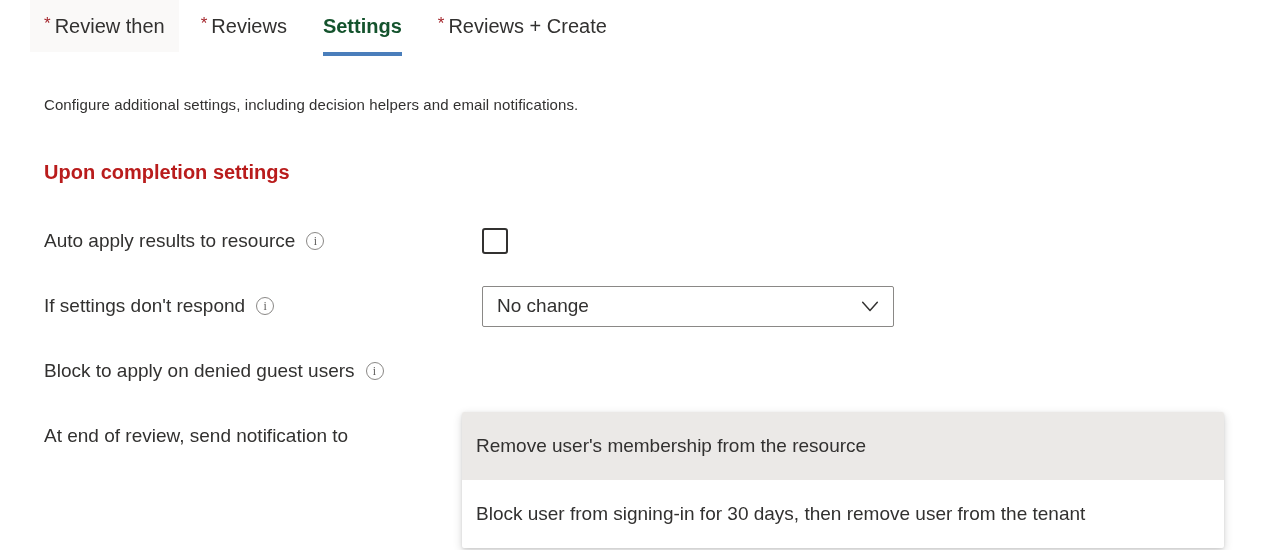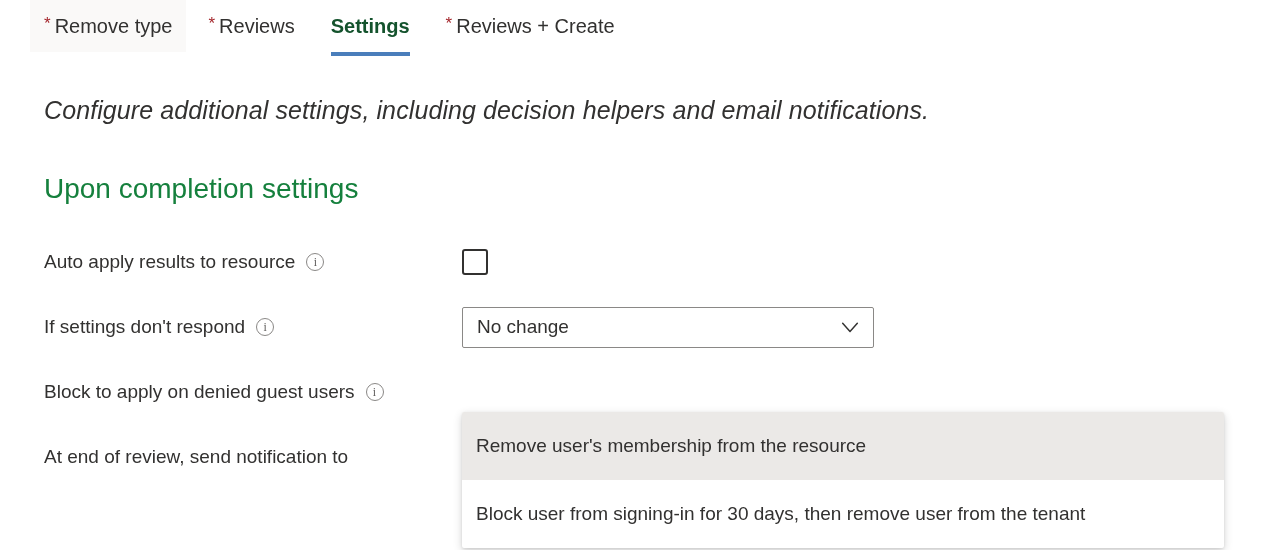--- a/index.html
+++ b/index.html
@@ -69,44 +69,44 @@
   .content {
     position: absolute;
     left: 0;
     top: 78px;
     right: 0;
     bottom: 0;
     padding-left: 44px;
     box-sizing: border-box;
   }
   .intro {
-    font-size: 25px;
+    font-size: 15px;
     color: #323130;
     margin: 0;
     padding-top: 18px;
     letter-spacing: 0.1px;
-    font-style: italic;
   }
   .section-title {
-    font-size: 28px;
-    font-weight: normal;
-    color: #15803d;
+    font-size: 20px;
+    font-weight: bold;
+    color: #b91c1c;
     margin: 0;
     padding-top: 48px;
   }
 
   .form {
     padding-top: 34px;
   }
   .form-row {
     display: flex;
     align-items: center;
     height: 46px;
     margin-bottom: 19px;
     position: relative;
+    gap: 20px;
   }
   .row-label {
     display: flex;
     align-items: center;
     width: 418px;
     flex: 0 0 418px;
     font-size: 19px;
     color: #323130;
     white-space: nowrap;
   }
@@ -197,21 +197,21 @@
     background: #ebe9e7;
   }
 </style>
 </head>
 <body>
 
 <div class="tabstrip">
 
   <div class="tab hovered">
     <span class="req">*</span>
-    <span>Remove type</span>
+    <span>Review then</span>
   </div>
 
   <div class="tab">
     <span class="req">*</span>
     <span>Reviews</span>
   </div>
 
   <div class="tab selected">
     <span>Settings</span>
     <span class="tab-underline"></span>

